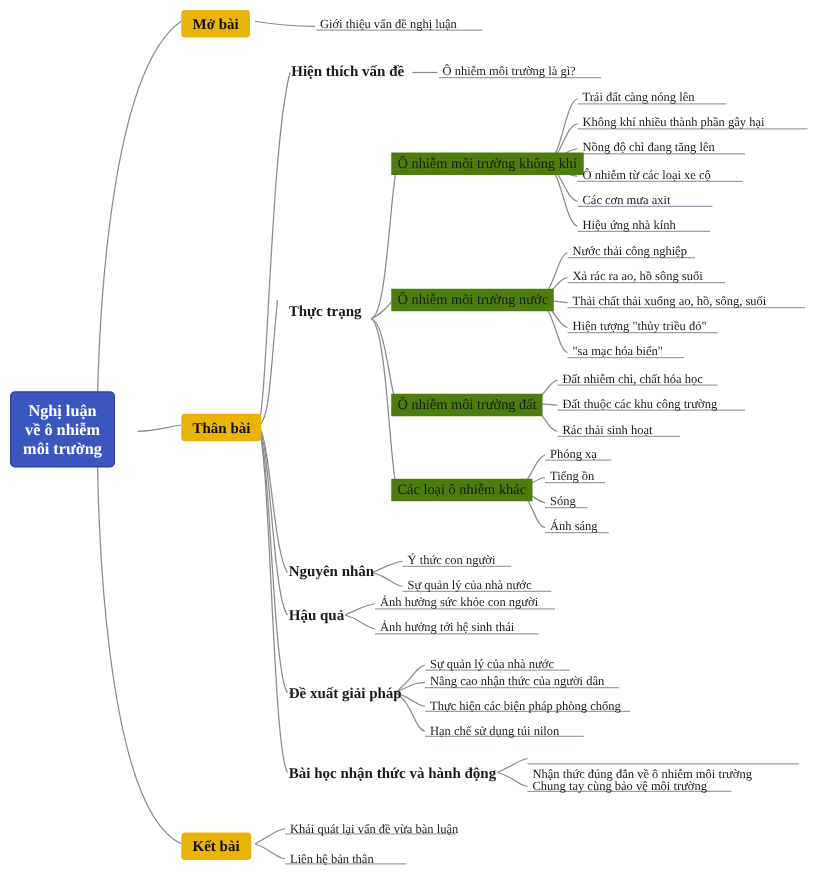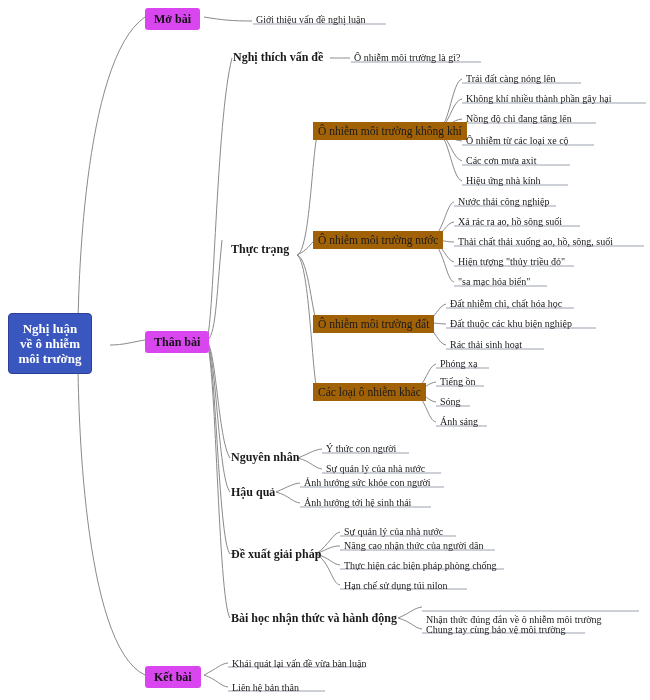--- a/index.html
+++ b/index.html
@@ -15,32 +15,32 @@
   .node{position:absolute;white-space:nowrap;box-sizing:border-box;}
 
   
   .root{
     background:#3a56bf;color:#ffffff;border:1px solid #2b3f94;border-radius:4px;
     font-weight:bold;font-size:13px;line-height:15px;text-align:center;
     padding:7px 6px;
   }
   
   .chip{
-    background:#d946ef;color:#111;border-radius:3px;
+    background:#eab308;color:#111;border-radius:3px;
     font-weight:bold;font-size:12px;line-height:14px;
     padding:4px 9px;text-align:center;
   }
   
   .lbl{
     font-weight:bold;font-size:12px;line-height:14px;color:#1a1a1a;
     padding:1px 3px;
   }
   
   .orange{
-    background:#a16207;color:#1a1a1a;font-size:11.5px;line-height:14px;
+    background:#4d7c0f;color:#1a1a1a;font-size:11.5px;line-height:14px;
     padding:2px 5px;
   }
   
   .leaf{
     font-size:10px;line-height:14px;color:#1a1a1a;padding:1px 3px;
   }
 </style>
 </head>
 <body>
 
@@ -155,21 +155,21 @@
     <div>về ô nhiễm</div>
     <div>môi trường</div>
   </div>
 
   <div class="node chip" style="left:145px;top:8px;">Mở bài</div>
   <div class="node chip" style="left:145px;top:331px;">Thân bài</div>
   <div class="node chip" style="left:145px;top:666px;">Kết bài</div>
 
   <div class="node leaf" style="left:253px;top:12px;">Giới thiệu vấn đề nghị luận</div>
 
-  <div class="node lbl" style="left:230px;top:49px;">Nghị thích vấn đề</div>
+  <div class="node lbl" style="left:230px;top:49px;">Hiện thích vấn đề</div>
   <div class="node leaf" style="left:351px;top:50px;">Ô nhiễm môi trường là gì?</div>
 
   <div class="node lbl" style="left:228px;top:241px;">Thực trạng</div>
 
   <div class="node orange" style="left:313px;top:122px;">Ô nhiễm môi trường không khí</div>
   <div class="node leaf" style="left:463px;top:71px;">Trái đất càng nóng lên</div>
   <div class="node leaf" style="left:463px;top:91px;">Không khí nhiều thành phần gây hại</div>
   <div class="node leaf" style="left:463px;top:111px;">Nồng độ chì đang tăng lên</div>
   <div class="node leaf" style="left:463px;top:133px;font-family:Liberation Serif, serif;">Ô nhiễm từ các loại xe cộ</div>
   <div class="node leaf" style="left:463px;top:153px;">Các cơn mưa axit</div>
@@ -177,21 +177,21 @@
 
   <div class="node orange" style="left:313px;top:231px;">Ô nhiễm môi trường nước</div>
   <div class="node leaf" style="left:455px;top:194px;">Nước thải công nghiệp</div>
   <div class="node leaf" style="left:455px;top:214px;">Xả rác ra ao, hồ sông suối</div>
   <div class="node leaf" style="left:455px;top:234px;">Thải chất thải xuống ao, hồ, sông, suối</div>
   <div class="node leaf" style="left:455px;top:254px;">Hiện tượng "thủy triều đỏ"</div>
   <div class="node leaf" style="left:455px;top:274px;">"sa mạc hóa biển"</div>
 
   <div class="node orange" style="left:313px;top:315px;">Ô nhiễm môi trường đất</div>
   <div class="node leaf" style="left:447px;top:296px;">Đất nhiễm chì, chất hóa học</div>
-  <div class="node leaf" style="left:447px;top:316px;">Đất thuộc các khu biện nghiệp</div>
+  <div class="node leaf" style="left:447px;top:316px;">Đất thuộc các khu công trường</div>
   <div class="node leaf" style="left:447px;top:337px;">Rác thải sinh hoạt</div>
 
   <div class="node orange" style="left:313px;top:383px;">Các loại ô nhiễm khác</div>
   <div class="node leaf" style="left:437px;top:356px;">Phóng xạ</div>
   <div class="node leaf" style="left:437px;top:374px;">Tiếng ồn</div>
   <div class="node leaf" style="left:437px;top:394px;">Sóng</div>
   <div class="node leaf" style="left:437px;top:414px;">Ánh sáng</div>
 
   <div class="node lbl" style="left:228px;top:449px;">Nguyên nhân</div>
   <div class="node leaf" style="left:323px;top:441px;">Ý thức con người</div>

